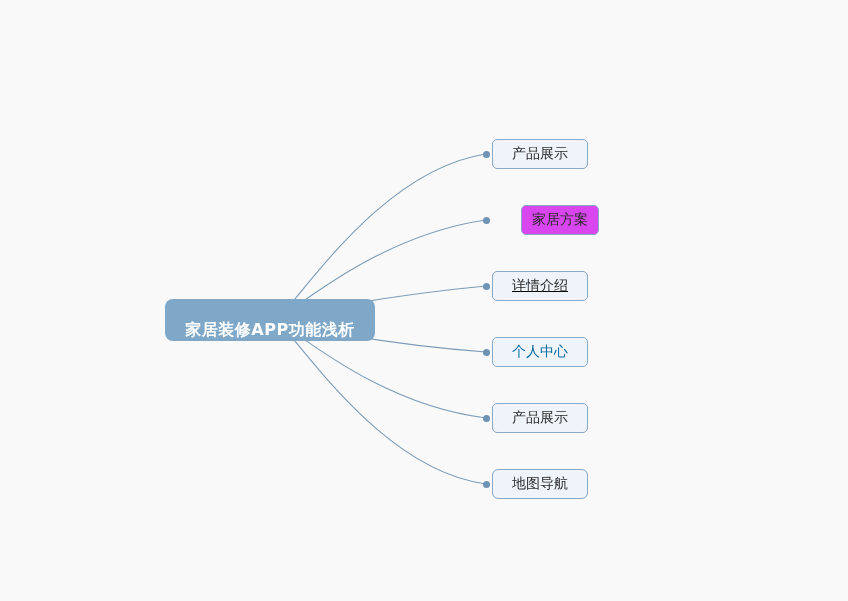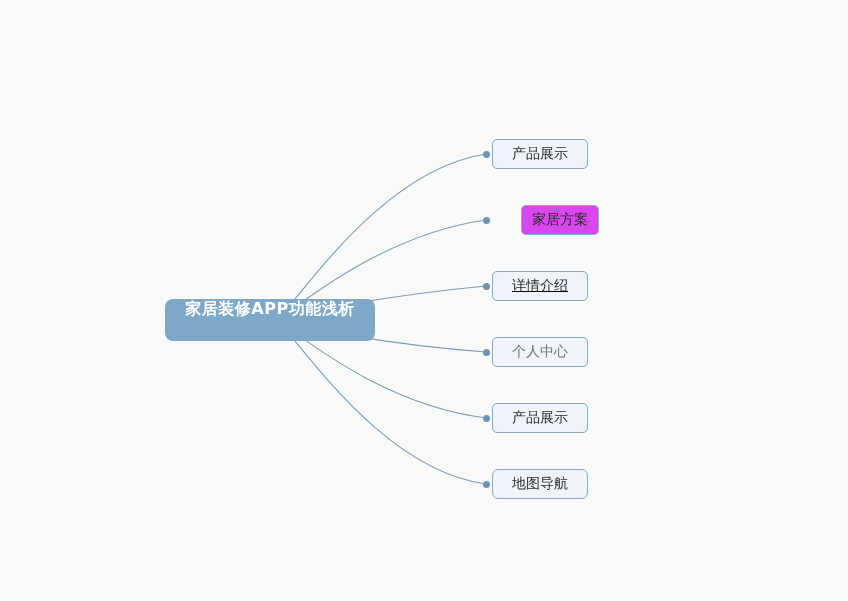--- a/index.html
+++ b/index.html
@@ -38,21 +38,21 @@
     position: absolute;
     left: 165px;
     top: 299px;
     width: 210px;
     height: 42px;
     box-sizing: border-box;
     border-radius: 8px;
     background: #7fa8c8;
     z-index: 3;
     display: flex;
-    align-items: flex-start;
+    align-items: flex-end;
     justify-content: center;
   }
   #root-node .root-label {
     color: #ffffff;
     font-size: 16px;
     font-weight: bold;
     letter-spacing: 0.5px;
     white-space: nowrap;
     font-family: "DejaVu Sans", "Liberation Sans", sans-serif;
   }
@@ -118,21 +118,21 @@
       <div class="branch-dot" style="top: 216.5px; left: 482.5px; background: rgb(111, 147, 180);"></div>
       <div class="branch-node" style="top: 205px; left: 492px; width: 78px; height: 30px; background: #d946ef; border-color: rgb(138, 169, 196); margin-left: 29px;">
         <span class="branch-label" style="color: rgb(43, 43, 43);">家居方案</span>
       </div>
       <div class="branch-dot" style="top: 282.5px; left: 482.5px; background: rgb(111, 147, 180);"></div>
       <div class="branch-node" style="top: 271px; left: 492px; width: 96px; height: 30px; background: rgb(238, 244, 249); border-color: rgb(138, 169, 196); text-decoration: underline;">
         <span class="branch-label" style="color: rgb(43, 43, 43);">详情介绍</span>
       </div>
       <div class="branch-dot" style="top: 348.5px; left: 482.5px; background: rgb(111, 147, 180);"></div>
       <div class="branch-node" style="top: 337px; left: 492px; width: 96px; height: 30px; background: rgb(238, 244, 249); border-color: rgb(138, 169, 196);">
-        <span class="branch-label" style="color: #737373;">个人中心</span>
+        <span class="branch-label" style="color: #0369a1;">个人中心</span>
       </div>
       <div class="branch-dot" style="top: 414.5px; left: 482.5px; background: rgb(111, 147, 180);"></div>
       <div class="branch-node" style="top: 403px; left: 492px; width: 96px; height: 30px; background: rgb(238, 244, 249); border-color: rgb(138, 169, 196);">
         <span class="branch-label" style="color: rgb(43, 43, 43);">产品展示</span>
       </div>
       <div class="branch-dot" style="top: 480.5px; left: 482.5px; background: rgb(111, 147, 180);"></div>
       <div class="branch-node" style="top: 469px; left: 492px; width: 96px; height: 30px; background: rgb(238, 244, 249); border-color: rgb(138, 169, 196); border-radius: 6px;">
         <span class="branch-label" style="color: rgb(43, 43, 43);">地图导航</span>
       </div>
     </div>

